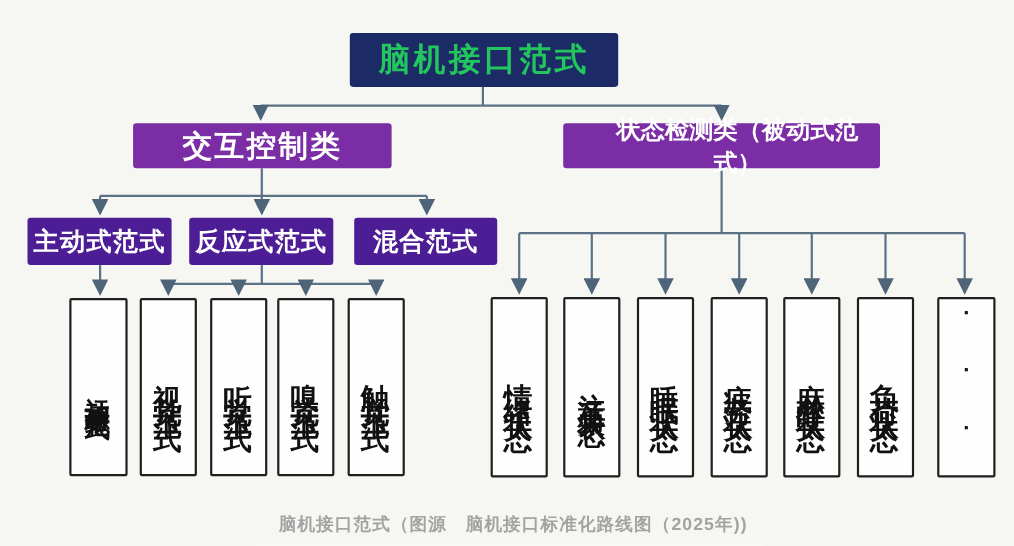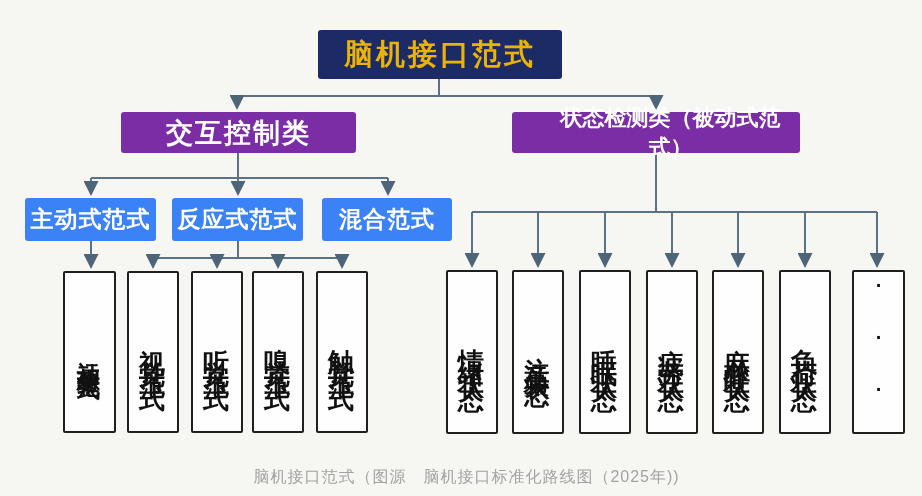--- a/index.html
+++ b/index.html
@@ -25,36 +25,36 @@
     display: flex;
     align-items: center;
     justify-content: center;
     box-sizing: border-box;
     z-index: 2;
     text-align: center;
   }
   .root-node {
     left: 318px; top: 30px; width: 244px; height: 49px;
     background: #1c2a66;
-    color: #eab308;
+    color: #22c55e;
     font-size: 29px;
     font-weight: bold;
     letter-spacing: 3px;
     border-radius: 3px;
   }
   .cat-node {
     background: #7a2da4;
     color: #ffffff;
     font-weight: bold;
     border-radius: 3px;
   }
   .cat-left  { left: 121px; top: 112px; width: 235px; height: 41px; font-size: 27px; letter-spacing: 2px; }
   .cat-right { left: 512px; top: 112px; width: 288px; height: 41px; font-size: 22px; letter-spacing: 0; padding-left: 29px; }
   .type-node {
-    background: #3b82f6;
+    background: #4c1d95;
     color: #ffffff;
     font-weight: bold;
     font-size: 23px;
     letter-spacing: 1px;
     border-radius: 3px;
     top: 198px; height: 43px;
   }
   .type-1 { left: 25px;  width: 131px; }
   .type-2 { left: 172px; width: 131px; }
   .type-3 { left: 322px; width: 130px; }
@@ -87,21 +87,21 @@
     font-size: 25px;
     color: rgba(150, 150, 150, 0.62);
     letter-spacing: 1px;
     white-space: nowrap;
   }
   .caption {
     position: absolute;
     left: 0; right: 0; top: 467px;
     text-align: center;
     font-size: 16px;
-    font-weight: 400;
+    font-weight: 700;
     color: #a3a3a3;
     letter-spacing: 1px;
     z-index: 2;
     margin-left: 11px;
   }
 </style>
 </head>
 <body>
 
 <div class="stage">

